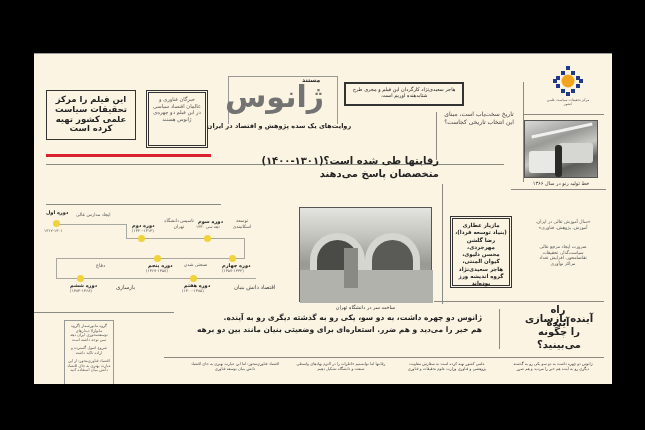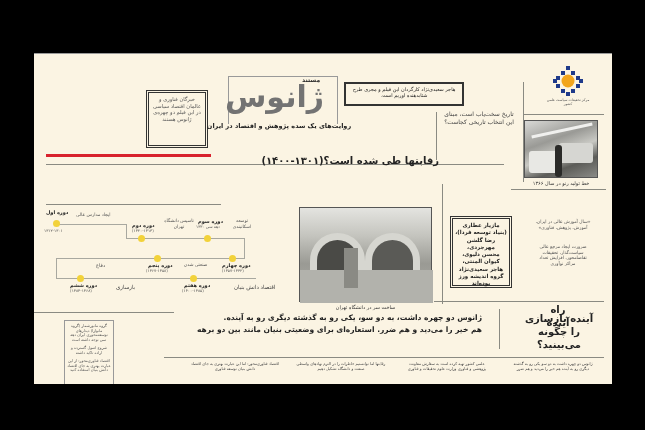--- a/index.html
+++ b/index.html
@@ -39,20 +39,23 @@
           <rect x="18" y="23" width="4" height="4"></rect>
         <rect x="13" y="26" width="4" height="4"></rect>
       </g>
       <circle cx="15" cy="15" r="6.5" fill="#f2a51c"></circle>
     </svg>
     <div class="t small" style="top:32px;left:0;width:44px;font-size:3.5px;">مرکز تحقیقات سیاست علمی کشور</div>
   </div>
   <div class="rule" style="right:8px;top:60px;width:80px;height:1px;"></div>
   <div class="rule" style="right:88px;top:28px;width:1px;height:100px;"></div>
 
+  <div class="box" style="left:12px;top:36px;width:90px;height:50px;">
+    <div class="t bold" style="left:4px;right:4px;top:4px;font-size:8.5px;line-height:1.15;">این فیلم را مرکز تحقیقات سیاست علمی کشور تهیه کرده است</div>
+  </div>
 
   <div class="dbl" style="left:112px;top:36px;width:62px;height:58px;">
     <div class="t" style="left:3px;right:3px;top:3px;font-size:5.2px;color:#555;">خبرگان فناوری و عالمان اقتصاد سیاسی در این فیلم دو چهره‌ی ژانوس هستند</div>
   </div>
 
   <div class="abs" style="left:12px;top:100px;width:165px;height:3px;background:#d8222d;"></div>
 
   <div class="box" style="left:194px;top:22px;width:110px;height:48px;border-width:1px;border-color:#999;border-bottom:none;"></div>
   <div class="t bold" style="left:268px;top:22px;font-size:6px;">مستند</div>
   <div class="t bold red" style="left:200px;top:28px;width:90px;font-size:30px;line-height:1;">ژانوس</div>
@@ -70,20 +73,21 @@
     <div class="abs" style="left:4px;top:30px;width:30px;height:22px;background:#e8e8e4;border-radius:3px;"></div>
     <div class="abs" style="left:34px;top:22px;width:34px;height:20px;background:#d6d6d2;border-radius:3px;"></div>
     <div class="abs" style="left:30px;top:24px;width:7px;height:32px;background:#2a2a28;border-radius:3px;"></div>
   </div>
   <div class="t cap" style="right:14px;top:126px;width:74px;">خط تولید رنو در سال ۱۳۶۶</div>
   <div class="rule" style="right:6px;top:135px;width:95px;height:1px;"></div>
 
   <div class="rule" style="left:12px;top:110px;width:458px;height:1px;"></div>
   <div class="t bold" style="left:195px;top:100px;width:210px;font-size:10px;line-height:1.3;text-align:right;">
     <div><span>رقابتها طی شده است؟</span><span style="font-size:10px;">(۱۳۰۱-۱۴۰۰)</span></div>
+    <div>متخصصان پاسخ می‌دهند</div>
   </div>
 
   <div class="rule" style="left:12px;top:150px;width:175px;height:1px;"></div>
   <div class="abs" style="left:10px;top:150px;width:235px;height:100px;">
 
     <div class="tl-line" style="left:12px;top:20px;width:70px;height:1px;"></div>
     <div class="tl-line" style="left:82px;top:20px;width:1px;height:14px;"></div>
     <div class="tl-line" style="left:82px;top:34px;width:118px;height:1px;"></div>
     <div class="tl-line" style="left:200px;top:34px;width:1px;height:20px;"></div>
     <div class="tl-line" style="left:12px;top:54px;width:189px;height:1px;"></div>

